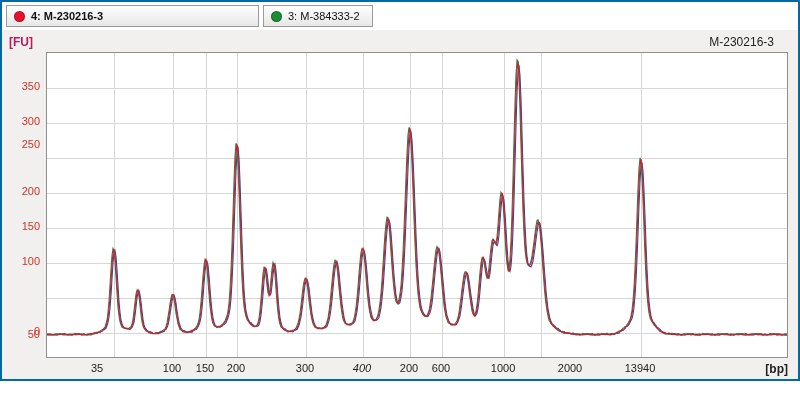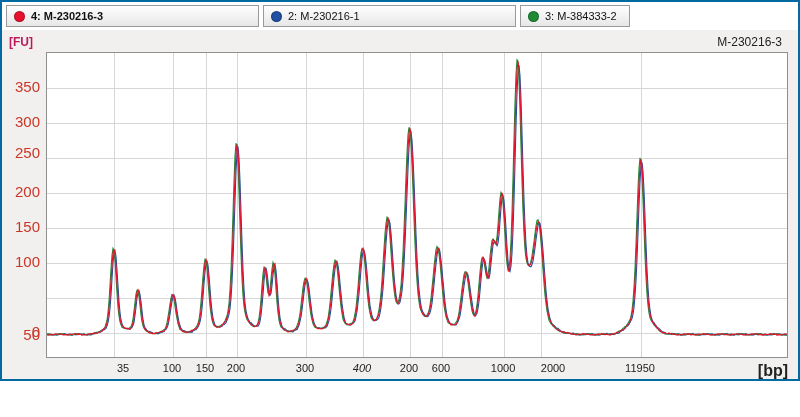--- a/index.html
+++ b/index.html
@@ -28,52 +28,48 @@
   .tab.active .tab-label { font-weight:bold; }
   
   .chart-wrap {
     position:absolute; top:28px; left:0; right:0; bottom:0;
     background:#f1f0ee;
   }
   .fu-label {
     position:absolute; left:7px; top:5px; font-size:12px; font-weight:bold;
   }
   .chart-title {
-    position:absolute; right:16px; top:5px; font-size:12px; color:#222;
+    position:absolute; right:24px; top:5px; font-size:12px; color:#222;
   }
   .plot {
     position:absolute; left:44px; top:22px; width:740px; height:304px;
     background:#ffffff; border:1px solid #8f8f8f; box-sizing:content-box;
   }
   .plot svg { display:block; }
   .ytick {
     position:absolute; left:0; width:38px; text-align:right;
-    font-size:15px; line-height:13px;
+    font-size:11px; line-height:13px;
   }
   .xtick {
     position:absolute; top:332px; transform:translateX(-50%);
     font-size:11px; color:#222;
   }
   .bp-label {
-    position:absolute; right:10px; top:332px; font-size:16px; color:#222; font-weight:bold;
+    position:absolute; right:10px; top:332px; font-size:12px; color:#222; font-weight:bold;
   }
 </style>
 </head>
 <body>
 
 <div class="app">
 
   <div class="tabbar">
     <div class="tab tab-wide active">
       <span class="dot" style="background: rgb(232, 17, 45);"></span>
       <span class="tab-label">4: M-230216-3</span>
-    </div>
-    <div class="tab tab-wide">
-      <span class="dot" style="background: rgb(31, 79, 160);"></span>
-      <span class="tab-label">2: M-230216-1</span>
     </div>
     <div class="tab tab-small">
       <span class="dot" style="background: rgb(29, 138, 52);"></span>
       <span class="tab-label">3: M-384333-2</span>
     </div>
   </div>
 
   <div class="chart-wrap">
     <div class="fu-label" style="color: #be185d;">[FU]</div>
     <div class="chart-title">M-230216-3</div>
@@ -106,34 +102,34 @@
           <path d="M0 281.3 L1 282.3 L2 281.8 L3 281.9 L4 281.2 L5 281.9 L6 281.7 L7 281.7 L8 281.0 L9 280.8 L10 281.2 L11 281.2 L12 281.3 L13 280.6 L14 281.2 L15 281.2 L16 282.1 L17 281.4 L18 281.7 L19 281.4 L20 282.2 L21 281.9 L22 281.7 L23 281.1 L24 281.3 L25 281.6 L26 281.2 L27 281.0 L28 280.4 L29 281.2 L30 281.1 L31 281.7 L32 280.8 L33 281.4 L34 281.5 L35 282.3 L36 281.8 L37 281.6 L38 281.5 L39 281.8 L40 281.9 L41 281.2 L42 280.9 L43 280.5 L44 281.2 L45 280.6 L46 280.7 L47 279.8 L48 280.5 L49 280.3 L50 280.5 L51 279.5 L52 279.2 L53 279.0 L54 278.7 L55 278.0 L56 276.5 L57 275.8 L58 274.5 L59 273.5 L60 269.7 L61 264.7 L62 255.8 L63 244.3 L64 228.4 L65 212.5 L66 199.9 L67 196.0 L68 201.3 L69 214.0 L70 229.9 L71 244.8 L72 257.5 L73 265.4 L74 270.5 L75 272.0 L76 273.6 L77 274.1 L78 275.4 L79 275.2 L80 275.4 L81 275.3 L82 276.0 L83 276.1 L84 275.2 L85 273.3 L86 269.7 L87 264.7 L88 256.2 L89 247.2 L90 238.9 L91 236.6 L92 239.1 L93 246.9 L94 255.1 L95 263.6 L96 269.8 L97 274.2 L98 276.3 L99 277.1 L100 278.0 L101 278.6 L102 279.9 L103 279.7 L104 280.1 L105 279.7 L106 280.8 L107 280.5 L108 280.6 L109 279.6 L110 279.8 L111 279.7 L112 279.7 L113 279.0 L114 278.4 L115 278.5 L116 278.3 L117 278.3 L118 276.7 L119 275.5 L120 272.6 L121 269.4 L122 263.0 L123 256.0 L124 248.4 L125 243.8 L126 241.7 L127 243.3 L128 247.8 L129 254.5 L130 262.1 L131 267.9 L132 272.3 L133 274.3 L134 276.7 L135 277.6 L136 278.9 L137 278.5 L138 278.9 L139 278.8 L140 279.6 L141 279.2 L142 278.7 L143 278.2 L144 277.9 L145 278.1 L146 277.2 L147 276.7 L148 275.5 L149 275.7 L150 274.5 L151 273.3 L152 269.5 L153 265.1 L154 257.3 L155 246.9 L156 233.3 L157 220.0 L158 210.2 L159 206.6 L160 210.1 L161 218.7 L162 231.5 L163 244.2 L164 256.1 L165 263.4 L166 268.6 L167 270.7 L168 273.1 L169 273.9 L170 274.5 L171 274.0 L172 273.8 L173 273.9 L174 273.4 L175 272.7 L176 270.9 L177 270.1 L178 268.6 L179 267.7 L180 264.6 L181 261.4 L182 255.6 L183 247.5 L184 232.8 L185 211.6 L186 183.5 L187 152.2 L188 122.4 L189 100.1 L190 91.4 L191 98.3 L192 120.5 L193 150.2 L194 182.3 L195 209.3 L196 231.4 L197 246.1 L198 256.2 L199 261.3 L200 264.6 L201 266.8 L202 268.9 L203 270.6 L204 271.3 L205 272.1 L206 272.5 L207 273.8 L208 273.5 L209 273.5 L210 272.0 L211 271.4 L212 268.4 L213 263.5 L214 254.1 L215 242.3 L216 229.5 L217 219.4 L218 214.9 L219 217.4 L220 226.2 L221 235.9 L222 242.7 L223 241.4 L224 234.3 L225 222.8 L226 214.1 L227 210.1 L228 214.7 L229 225.3 L230 239.8 L231 253.1 L232 262.9 L233 268.8 L234 271.8 L235 274.4 L236 275.6 L237 277.0 L238 276.8 L239 277.7 L240 277.9 L241 279.0 L242 278.5 L243 278.3 L244 277.7 L245 278.0 L246 277.8 L247 277.1 L248 276.2 L249 275.2 L250 274.8 L251 272.7 L252 269.8 L253 264.3 L254 258.6 L255 250.4 L256 242.3 L257 233.3 L258 227.6 L259 225.3 L260 227.8 L261 233.3 L262 240.7 L263 249.3 L264 257.3 L265 264.3 L266 268.3 L267 271.4 L268 272.7 L269 274.7 L270 275.1 L271 275.8 L272 275.1 L273 275.7 L274 275.7 L275 275.9 L276 275.2 L277 274.3 L278 273.8 L279 272.8 L280 271.2 L281 267.3 L282 262.9 L283 255.9 L284 248.2 L285 237.3 L286 226.7 L287 216.5 L288 210.7 L289 208.5 L290 211.1 L291 217.5 L292 226.9 L293 238.1 L294 248.1 L295 256.5 L296 261.7 L297 266.4 L298 268.8 L299 271.0 L300 270.8 L301 271.4 L302 271.3 L303 272.1 L304 271.7 L305 271.0 L306 269.8 L307 268.1 L308 265.4 L309 259.9 L310 252.2 L311 241.5 L312 230.3 L313 217.5 L314 206.6 L315 197.7 L316 195.2 L317 197.9 L318 206.2 L319 216.7 L320 228.8 L321 240.5 L322 250.5 L323 258.1 L324 262.3 L325 265.2 L326 266.4 L327 267.9 L328 267.3 L329 266.9 L330 264.9 L331 263.6 L332 260.2 L333 255.3 L334 247.0 L335 236.4 L336 223.4 L337 208.4 L338 192.8 L339 178.4 L340 169.1 L341 165.3 L342 168.9 L343 176.7 L344 189.5 L345 203.5 L346 218.5 L347 230.3 L348 239.4 L349 245.0 L350 248.8 L351 250.3 L352 249.2 L353 245.6 L354 238.6 L355 229.1 L356 214.4 L357 195.3 L358 170.5 L359 144.4 L360 117.9 L361 96.3 L362 80.6 L363 75.4 L364 81.1 L365 97.4 L366 120.8 L367 147.2 L368 173.9 L369 197.9 L370 218.7 L371 233.5 L372 244.5 L373 250.9 L374 256.3 L375 259.2 L376 261.6 L377 262.0 L378 262.7 L379 263.1 L380 263.2 L381 262.0 L382 259.2 L383 255.6 L384 249.9 L385 243.1 L386 232.9 L387 222.5 L388 211.4 L389 203.3 L390 196.9 L391 195.2 L392 197.0 L393 203.9 L394 213.8 L395 225.2 L396 236.0 L397 245.5 L398 254.2 L399 260.4 L400 265.2 L401 267.1 L402 269.3 L403 270.1 L404 271.8 L405 271.7 L406 272.0 L407 271.6 L408 272.0 L409 271.4 L410 269.7 L411 266.8 L412 262.6 L413 257.7 L414 250.3 L415 242.2 L416 232.8 L417 226.0 L418 220.7 L419 219.4 L420 220.2 L421 225.1 L422 232.0 L423 240.6 L424 248.3 L425 254.4 L426 259.0 L427 261.9 L428 263.1 L429 260.8 L430 256.4 L431 248.4 L432 239.4 L433 227.7 L434 216.9 L435 207.6 L436 204.3 L437 205.8 L438 211.7 L439 218.4 L440 223.5 L441 225.2 L442 221.4 L443 213.3 L444 201.9 L445 192.7 L446 187.0 L447 187.4 L448 189.1 L449 191.1 L450 188.4 L451 181.4 L452 169.2 L453 155.6 L454 144.2 L455 139.8 L456 144.3 L457 155.9 L458 172.3 L459 188.8 L460 204.4 L461 214.4 L462 218.9 L463 214.1 L464 201.9 L465 180.4 L466 151.6 L467 115.3 L468 76.8 L469 41.8 L470 17.5 L471 8.5 L472 15.6 L473 37.9 L474 69.6 L475 106.3 L476 139.7 L477 167.7 L478 186.7 L479 200.1 L480 207.5 L481 211.9 L482 212.7 L483 212.1 L484 210.2 L485 207.0 L486 202.1 L487 194.6 L488 186.7 L489 178.4 L490 172.8 L491 168.7 L492 169.2 L493 173.1 L494 182.6 L495 194.4 L496 208.3 L497 221.3 L498 233.8 L499 244.7 L500 253.5 L501 259.8 L502 263.6 L503 267.1 L504 269.3 L505 271.7 L506 272.2 L507 273.5 L508 274.0 L509 275.8 L510 276.4 L511 277.1 L512 277.1 L513 277.9 L514 278.7 L515 279.0 L516 279.1 L517 278.7 L518 279.5 L519 279.6 L520 280.3 L521 279.5 L522 280.1 L523 280.1 L524 281.2 L525 280.9 L526 281.1 L527 281.0 L528 281.6 L529 282.0 L530 281.7 L531 281.4 L532 281.0 L533 281.8 L534 281.3 L535 281.4 L536 280.4 L537 281.0 L538 280.9 L539 281.6 L540 280.9 L541 281.1 L542 281.2 L543 281.9 L544 282.0 L545 281.5 L546 281.6 L547 281.6 L548 282.3 L549 281.5 L550 281.5 L551 280.7 L552 281.5 L553 281.1 L554 281.3 L555 280.5 L556 280.9 L557 281.2 L558 281.6 L559 281.4 L560 281.1 L561 281.6 L562 281.7 L563 282.1 L564 281.1 L565 281.2 L566 280.7 L567 281.3 L568 280.4 L569 280.1 L570 279.1 L571 279.3 L572 279.0 L573 278.5 L574 277.6 L575 276.8 L576 276.9 L577 276.1 L578 275.4 L579 273.5 L580 272.9 L581 271.5 L582 270.6 L583 267.8 L584 265.2 L585 260.9 L586 255.2 L587 245.0 L588 229.6 L589 208.8 L590 183.5 L591 156.6 L592 130.9 L593 113.0 L594 106.0 L595 113.6 L596 131.5 L597 157.4 L598 184.1 L599 209.8 L600 230.3 L601 245.6 L602 255.1 L603 260.8 L604 264.8 L605 267.5 L606 269.8 L607 270.6 L608 272.2 L609 273.1 L610 275.3 L611 275.9 L612 277.1 L613 277.2 L614 278.6 L615 279.2 L616 279.8 L617 279.6 L618 279.6 L619 280.2 L620 280.5 L621 280.7 L622 280.0 L623 280.5 L624 280.6 L625 281.6 L626 280.9 L627 281.3 L628 281.0 L629 282.0 L630 281.9 L631 281.9 L632 281.4 L633 281.5 L634 281.9 L635 281.6 L636 281.4 L637 280.6 L638 281.2 L639 281.0 L640 281.5 L641 280.6 L642 281.1 L643 281.1 L644 282.0 L645 281.6 L646 281.5 L647 281.5 L648 281.9 L649 282.2 L650 281.6 L651 281.5 L652 281.0 L653 281.7 L654 281.2 L655 281.3 L656 280.4 L657 281.1 L658 281.1 L659 281.6 L660 281.1 L661 281.2 L662 281.5 L663 282.0 L664 282.1 L665 281.5 L666 281.7 L667 281.5 L668 282.2 L669 281.3 L670 281.3 L671 280.6 L672 281.4 L673 281.1 L674 281.2 L675 280.6 L676 281.0 L677 281.5 L678 281.7 L679 281.7 L680 281.2 L681 281.9 L682 281.8 L683 282.3 L684 281.3 L685 281.5 L686 281.1 L687 281.8 L688 281.2 L689 281.0 L690 280.6 L691 281.1 L692 281.4 L693 281.2 L694 281.2 L695 281.0 L696 281.9 L697 281.8 L698 282.1 L699 281.2 L700 281.8 L701 281.6 L702 282.1 L703 281.2 L704 281.1 L705 280.9 L706 281.3 L707 281.3 L708 280.8 L709 280.8 L710 280.9 L711 281.8 L712 281.4 L713 281.7 L714 281.1 L715 282.1 L716 281.9 L717 282.1 L718 281.2 L719 281.4 L720 281.5 L721 281.6 L722 281.2 L723 280.6 L724 280.9 L725 281.0 L726 281.6 L727 280.9 L728 281.2 L729 281.1 L730 282.2 L731 281.7 L732 281.9 L733 281.3 L734 281.9 L735 281.9 L736 281.8 L737 281.2 L738 280.8 L739 281.3 L740 281.2 " fill="none" stroke="#e8112d" stroke-width="1.1"></path>
         </svg>
     </div>
 
     <div id="y-ticks" style="color: rgb(204, 53, 38);">
         <div class="ytick" style="top: 295px;">0</div>
         <div class="ytick" style="top: 260px; margin-top: 38px;">50</div>
         <div class="ytick" style="top: 225px;">100</div>
         <div class="ytick" style="top: 190px;">150</div>
         <div class="ytick" style="top: 155px;">200</div>
-        <div class="ytick" style="top: 116px;">250</div>
+        <div class="ytick" style="top: 108px;">250</div>
         <div class="ytick" style="top: 85px;">300</div>
         <div class="ytick" style="top: 50px;">350</div>
       </div>
     <div id="x-ticks" style="color: rgb(34, 34, 34);">
-        <div class="xtick" style="left: 121px;">35</div>
+        <div class="xtick" style="left: 95px;">35</div>
         <div class="xtick" style="left: 170.022px;">100</div>
         <div class="xtick" style="left: 203.026px;">150</div>
         <div class="xtick" style="left: 234.032px;">200</div>
         <div class="xtick" style="left: 303px;">300</div>
         <div class="xtick" style="left: 359.98px; font-style: italic;">400</div>
         <div class="xtick" style="left: 406.97px;">200</div>
         <div class="xtick" style="left: 439.012px;">600</div>
         <div class="xtick" style="left: 501.024px;">1000</div>
-        <div class="xtick" style="left: 551px;">2000</div>
-        <div class="xtick" style="left: 637.998px;">11950</div>
+        <div class="xtick" style="left: 568px;">2000</div>
+        <div class="xtick" style="left: 637.998px;">13940</div>
       </div>
 
     <div class="bp-label">[bp]</div>
   </div>
 
 </div>
 
 </body></html>

